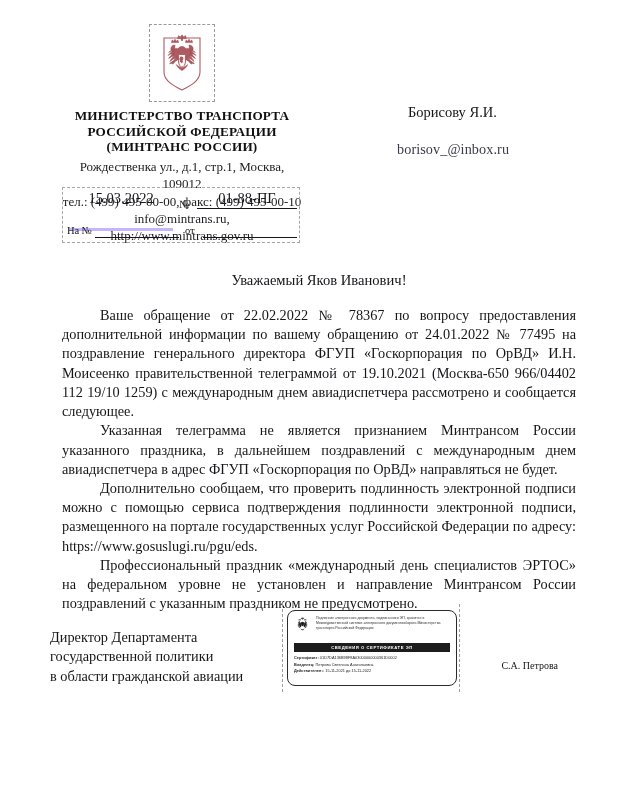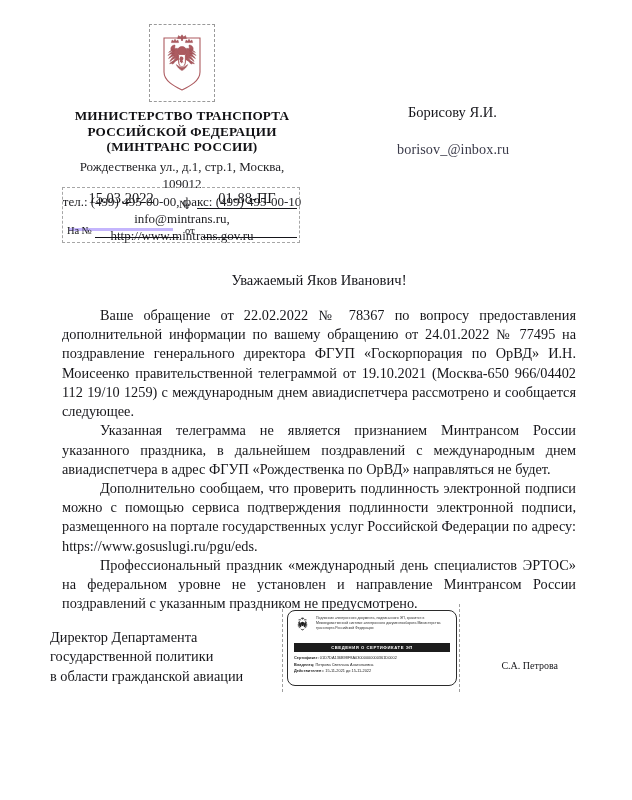--- a/index.html
+++ b/index.html
@@ -337,21 +337,21 @@
 
     <div class="addressee">
       <div class="addressee-name">Борисову Я.И.</div>
       <div class="addressee-email">borisov_@inbox.ru</div>
     </div>
   </div>
 
   <div class="body-block">
     <div class="salutation">Уважаемый Яков Иванович!</div>
     <p class="para">Ваше обращение от 22.02.2022 № 78367 по вопросу предоставления дополнительной информации по вашему обращению от 24.01.2022 № 77495 на поздравление генерального директора ФГУП «Госкорпорация по ОрВД» И.Н. Моисеенко правительственной телеграммой от 19.10.2021 (Москва-650 966/04402 112 19/10 1259) с международным днем авиадиспетчера рассмотрено и сообщается следующее.</p>
-    <p class="para">Указанная телеграмма не является признанием Минтрансом России указанного праздника, в дальнейшем поздравлений с международным днем авиадиспетчера в адрес ФГУП «Рождественка по ОрВД» направляться не будет.</p>
+    <p class="para">Указанная телеграмма не является признанием Минтрансом России указанного праздника, в дальнейшем поздравлений с международным днем авиадиспетчера в адрес ФГУП «Госкорпорация по ОрВД» направляться не будет.</p>
     <p class="para">Дополнительно сообщаем, что проверить подлинность электронной подписи можно с помощью сервиса подтверждения подлинности электронной подписи, размещенного на портале государственных услуг Российской Федерации по адресу: https://www.gosuslugi.ru/pgu/eds.</p>
     <p class="para">Профессиональный праздник «международный день специалистов ЭРТОС» на федеральном уровне не установлен и направление Минтрансом России поздравлений с указанным праздником не предусмотрено.</p>
   </div>
 
   <div class="es-stamp-outer">
     <div class="es-stamp">
       <div class="es-top">
         <span class="es-emblem">
           <svg width="17" height="19" viewBox="0 0 44 50" aria-hidden="true">
             <g fill="#1f1f1f">

